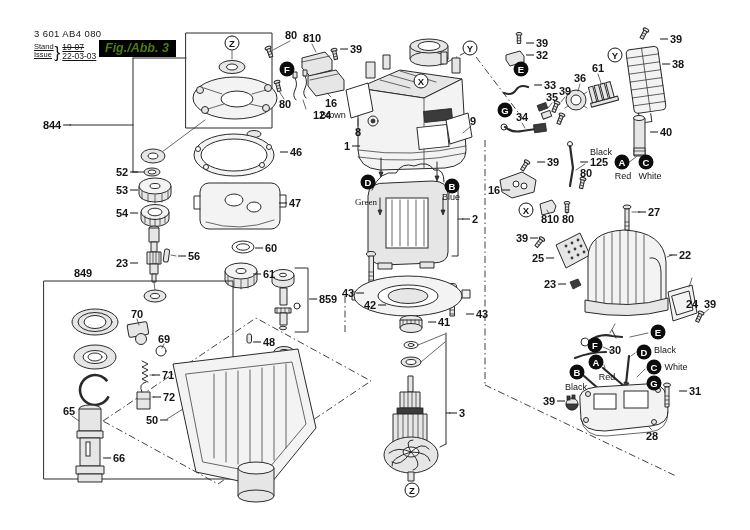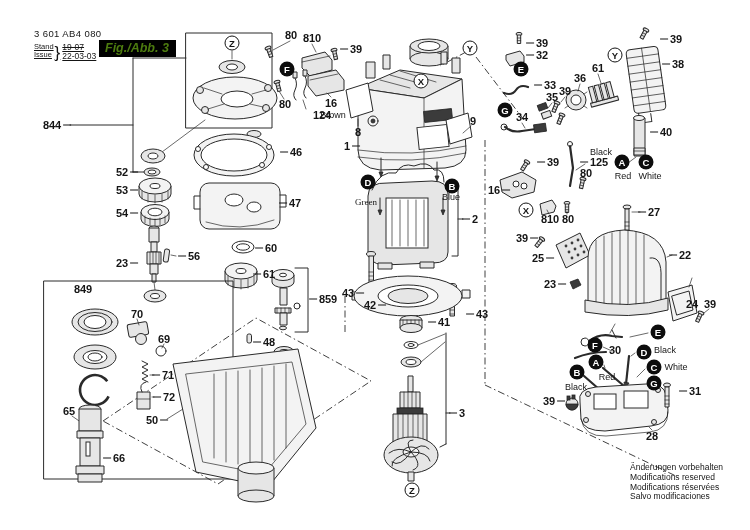--- a/index.html
+++ b/index.html
@@ -384,21 +384,21 @@
     </g>
   </svg>
 
   <div id="overlay">
       <div class="co dash-r" style="left: 57px; top: 125px;">844</div>
       <div class="co dash-r" style="left: 127px; top: 172px;">52</div>
       <div class="co dash-r" style="left: 127px; top: 190px;">53</div>
       <div class="co dash-r" style="left: 127px; top: 213px;">54</div>
       <div class="co dash-r" style="left: 127px; top: 263px;">23</div>
       <div class="co dash-l" style="left: 189px; top: 256px;">56</div>
-      <div class="co" style="left: 83px; top: 289px;">849</div>
+      <div class="co" style="left: 83px; top: 273px;">849</div>
       <div class="co" style="left: 137px; top: 314px;">70</div>
       <div class="co" style="left: 164px; top: 339px;">69</div>
       <div class="co dash-l" style="left: 163px; top: 375px;">71</div>
       <div class="co dash-l" style="left: 164px; top: 397px;">72</div>
       <div class="co dash-r" style="left: 157px; top: 420px;">50</div>
       <div class="co" style="left: 69px; top: 411px;">65</div>
       <div class="co dash-l" style="left: 114px; top: 458px;">66</div>
       <div class="co dash-l" style="left: 291px; top: 152px;">46</div>
       <div class="co dash-l" style="left: 290px; top: 203px;">47</div>
       <div class="co dash-l" style="left: 266px; top: 248px;">60</div>
@@ -489,19 +489,13 @@
       </div>
       <div class="rev-brace">}</div>
       <div class="rev-dates">
         <div class="struck">19-07</div>
         <div>22-03-03</div>
       </div>
     </div>
   </div>
   <div id="fig-badge">Fig./Abb. 3</div>
 
-  <div id="footer">
-    <div>Änderungen vorbehalten</div>
-    <div>Modifications reserved</div>
-    <div>Modifications réservées</div>
-    <div>Salvo modificaciones</div>
-  </div>
 </div>
 
 </body></html>

